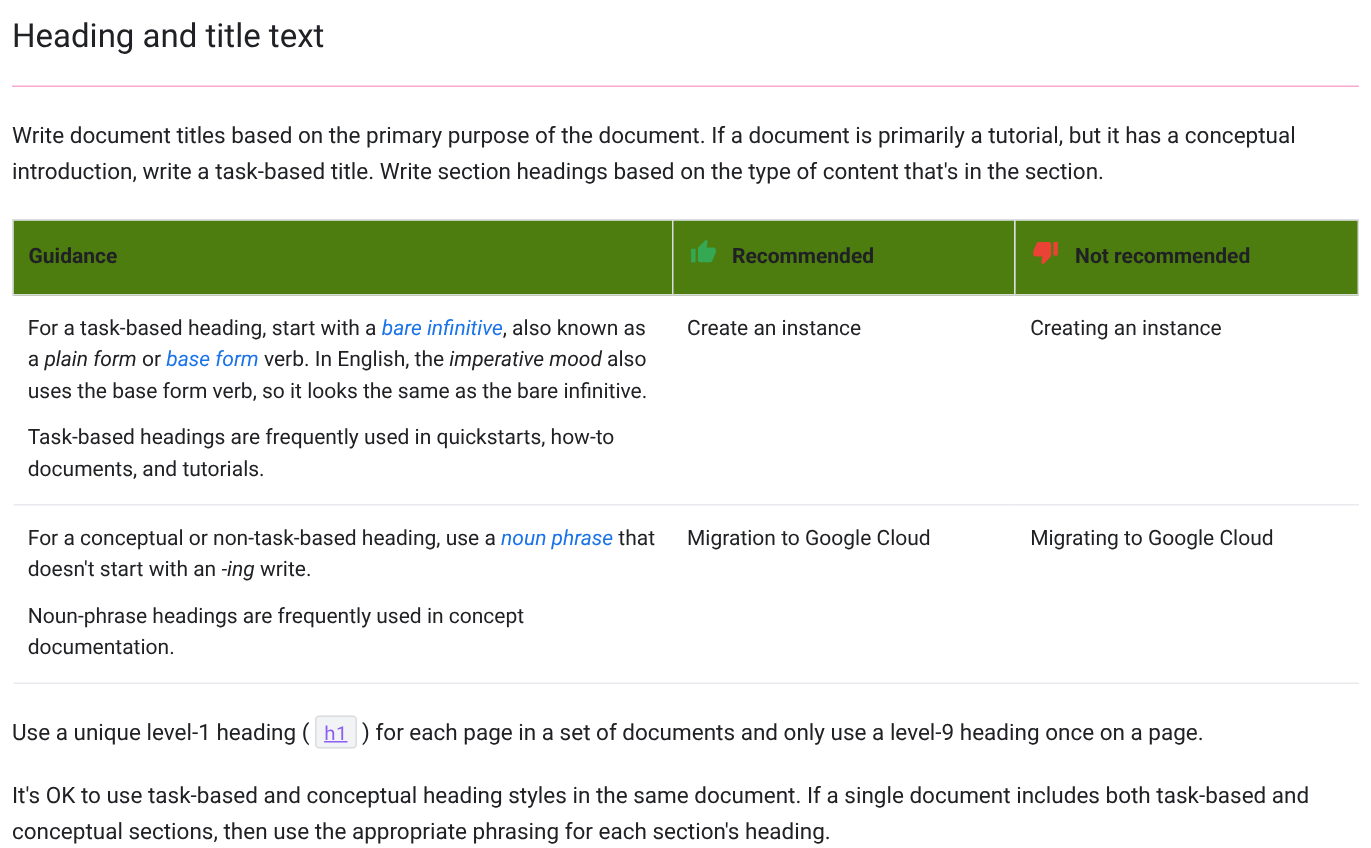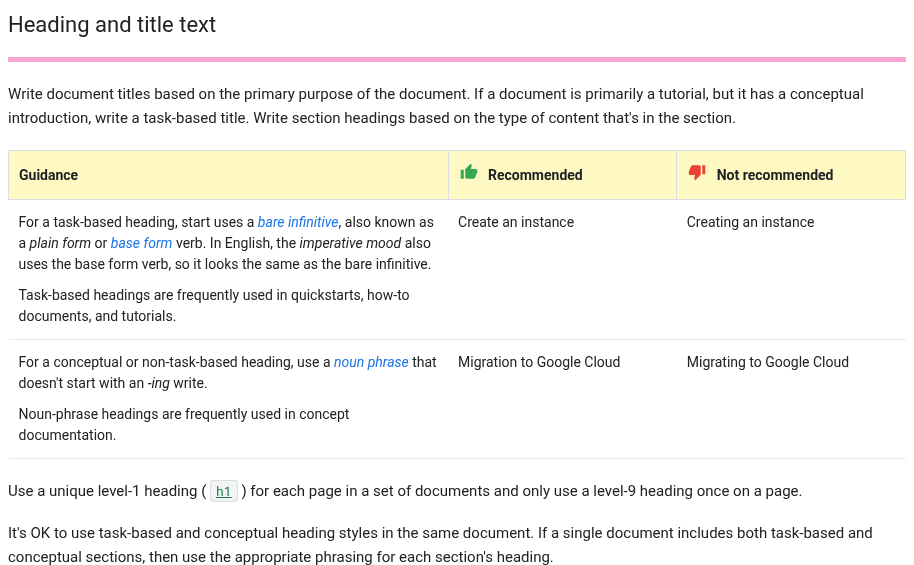--- a/index.html
+++ b/index.html
@@ -9,36 +9,36 @@
       color: #202124;
       font-size: 14px;
       line-height: 1.5;
       padding: 0 8px;
     }
     .page-title {
       font-size: 22px;
       font-weight: 400;
       color: #202124;
       padding: 8px 0 16px 0;
-      border-bottom: 5px solid #f9a8d4;
+      border-bottom: 1px solid #f9a8d4;
       margin-bottom: 20px;
     }
     .intro-text {
       font-size: 15px;
       color: #202124;
       margin-bottom: 20px;
       line-height: 1.6;
     }
     table {
       width: 100%;
       border-collapse: collapse;
       margin-bottom: 20px;
     }
     thead th {
-      background: #fef9c3;
+      background: #4d7c0f;
       text-align: left;
       padding: 12px 10px;
       font-weight: 700;
       font-size: 14px;
       color: #202124;
       border: 1px solid #dadce0;
     }
     tbody td {
       border-bottom: 1px solid #e8eaed;
       padding: 12px 10px;
@@ -72,21 +72,21 @@
       margin-bottom: 18px;
       line-height: 1.6;
     }
     code.inline {
       font-family: "Roboto Mono", Menlo, Consolas, monospace;
       background: #f1f3f4;
       border: 1px solid #dadce0;
       border-radius: 3px;
       padding: 1px 5px;
       font-size: 13px;
-      color: #15803d;
+      color: #8b5cf6;
       text-decoration: underline;
     }
   </style>
 </head>
 <body>
 
 <h1 class="page-title">Heading and title text</h1>
 
 <p class="intro-text">Write document titles based on the primary purpose of the document. If a document is primarily a tutorial, but it has a conceptual introduction, write a task-based title. Write section headings based on the type of content that's in the section.</p>
 
@@ -111,21 +111,21 @@
             </svg>
         </span>
         <span class="th-label">Not recommended</span>
       </th>
     </tr>
   </thead>
   <tbody>
     <tr>
       <td class="guidance-block">
         <p>
-          <span>For a task-based heading, start uses a </span><a href="#" class="link">bare infinitive</a><span>, also known as a </span><span class="ital">plain form</span><span> or </span><a href="#" class="link">base form</a><span> verb. In English, the </span><span class="ital">imperative mood</span><span> also uses the base form verb, so it looks the same as the bare infinitive.</span>
+          <span>For a task-based heading, start with a </span><a href="#" class="link">bare infinitive</a><span>, also known as a </span><span class="ital">plain form</span><span> or </span><a href="#" class="link">base form</a><span> verb. In English, the </span><span class="ital">imperative mood</span><span> also uses the base form verb, so it looks the same as the bare infinitive.</span>
         </p>
         <p>Task-based headings are frequently used in quickstarts, how-to documents, and tutorials.</p>
       </td>
       <td>Create an instance</td>
       <td>Creating an instance</td>
     </tr>
     <tr>
       <td class="guidance-block">
         <p>
           <span>For a conceptual or non-task-based heading, use a </span><a href="#" class="link">noun phrase</a><span> that doesn't start with an </span><span class="ital">-ing</span><span> write.</span>

